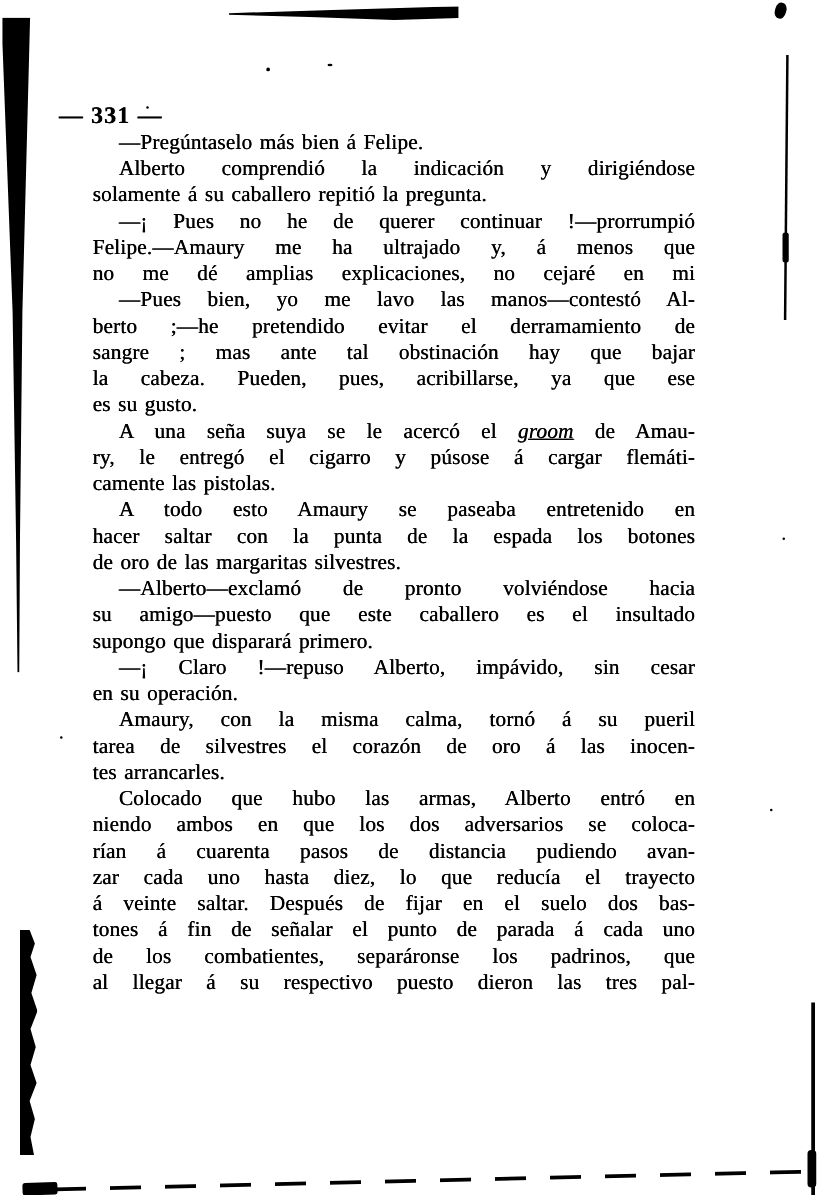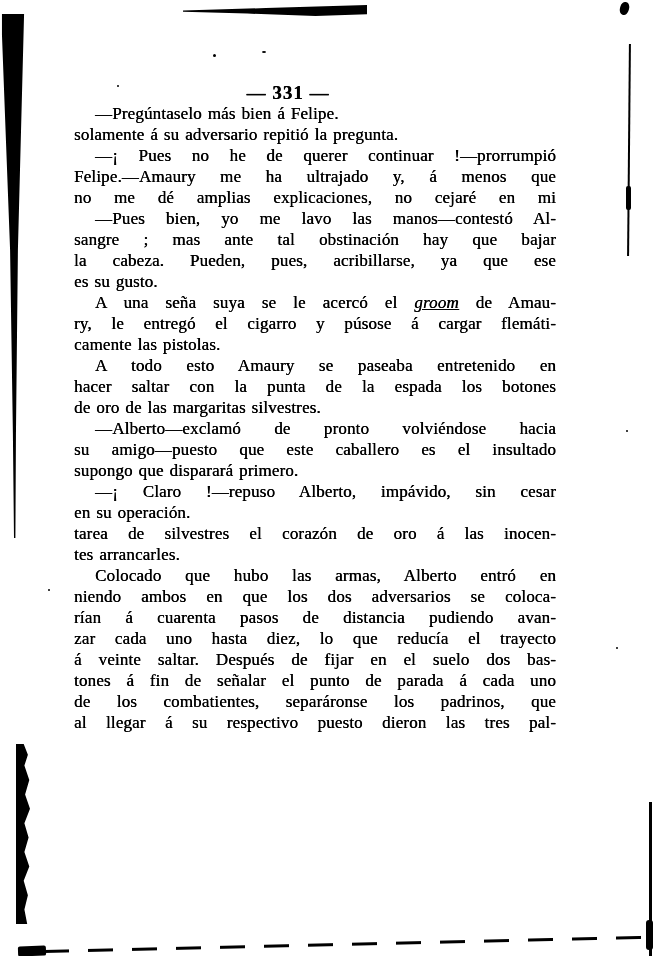--- a/index.html
+++ b/index.html
@@ -10,21 +10,20 @@
     font-family:"Liberation Serif", serif;
     color:var(--ink);
     overflow:hidden;
     position:relative;
   }
   .page { position:absolute; inset:0; background:var(--paper); }
 
   
   .page-header {
     position:absolute; top:82px; left:47px; width:482px;
-    text-align:center;
     font-size:19px; font-weight:700; letter-spacing:1px;
     text-shadow:0.3px 0 0 var(--ink);
   }
   .text-block {
     position:absolute; top:103px; left:74px; width:482px;
   }
   .line {
     font-size:17px; line-height:21px;
     letter-spacing:0.15px; word-spacing:1.5px;
     text-shadow:0.3px 0 0 var(--ink);
@@ -92,39 +91,42 @@
   <div class="speck s2"></div>
   <div class="speck s3"></div>
   <div class="speck s4"></div>
   <div class="speck s5"></div>
   <div class="speck s6"></div>
 
   <div class="page-header">— 331 —</div>
 
   <div class="text-block">
       <div class="line ind"><span>—Pregúntaselo más bien á Felipe.</span></div>
-      <div class="line"><span>solamente á su adversario repitió la pregunta.</span></div>
+      <div class="line ind just"><span>Alberto comprendió la indicación y dirigiéndose</span></div>
+      <div class="line"><span>solamente á su caballero repitió la pregunta.</span></div>
       <div class="line ind just"><span>—¡ Pues no he de querer continuar !—prorrumpió</span></div>
       <div class="line just"><span>Felipe.—Amaury me ha ultrajado y, á menos que</span></div>
       <div class="line just"><span>no me dé amplias explicaciones, no cejaré en mi</span></div>
       <div class="line ind just"><span>—Pues bien, yo me lavo las manos—contestó Al-</span></div>
+      <div class="line just"><span>berto ;—he pretendido evitar el derramamiento de</span></div>
       <div class="line just"><span>sangre ; mas ante tal obstinación hay que bajar</span></div>
       <div class="line just"><span>la cabeza. Pueden, pues, acribillarse, ya que ese</span></div>
       <div class="line"><span>es su gusto.</span></div>
       <div class="line ind just"><span>A una seña suya se le acercó el </span><span class="it">groom</span><span> de Amau-</span></div>
       <div class="line just"><span>ry, le entregó el cigarro y púsose á cargar flemáti-</span></div>
       <div class="line"><span>camente las pistolas.</span></div>
       <div class="line ind just"><span>A todo esto Amaury se paseaba entretenido en</span></div>
       <div class="line just"><span>hacer saltar con la punta de la espada los botones</span></div>
       <div class="line"><span>de oro de las margaritas silvestres.</span></div>
       <div class="line ind just"><span>—Alberto—exclamó de pronto volviéndose hacia</span></div>
       <div class="line just"><span>su amigo—puesto que este caballero es el insultado</span></div>
       <div class="line"><span>supongo que disparará primero.</span></div>
       <div class="line ind just"><span>—¡ Claro !—repuso Alberto, impávido, sin cesar</span></div>
       <div class="line"><span>en su operación.</span></div>
+      <div class="line ind just"><span>Amaury, con la misma calma, tornó á su pueril</span></div>
       <div class="line just"><span>tarea de silvestres el corazón de oro á las inocen-</span></div>
       <div class="line"><span>tes arrancarles.</span></div>
       <div class="line ind just"><span>Colocado que hubo las armas, Alberto entró en</span></div>
       <div class="line just"><span>niendo ambos en que los dos adversarios se coloca-</span></div>
       <div class="line just"><span>rían á cuarenta pasos de distancia pudiendo avan-</span></div>
       <div class="line just"><span>zar cada uno hasta diez, lo que reducía el trayecto</span></div>
       <div class="line just"><span>á veinte saltar. Después de fijar en el suelo dos bas-</span></div>
       <div class="line just"><span>tones á fin de señalar el punto de parada á cada uno</span></div>
       <div class="line just"><span>de los combatientes, separáronse los padrinos, que</span></div>
       <div class="line just"><span>al llegar á su respectivo puesto dieron las tres pal-</span></div>

